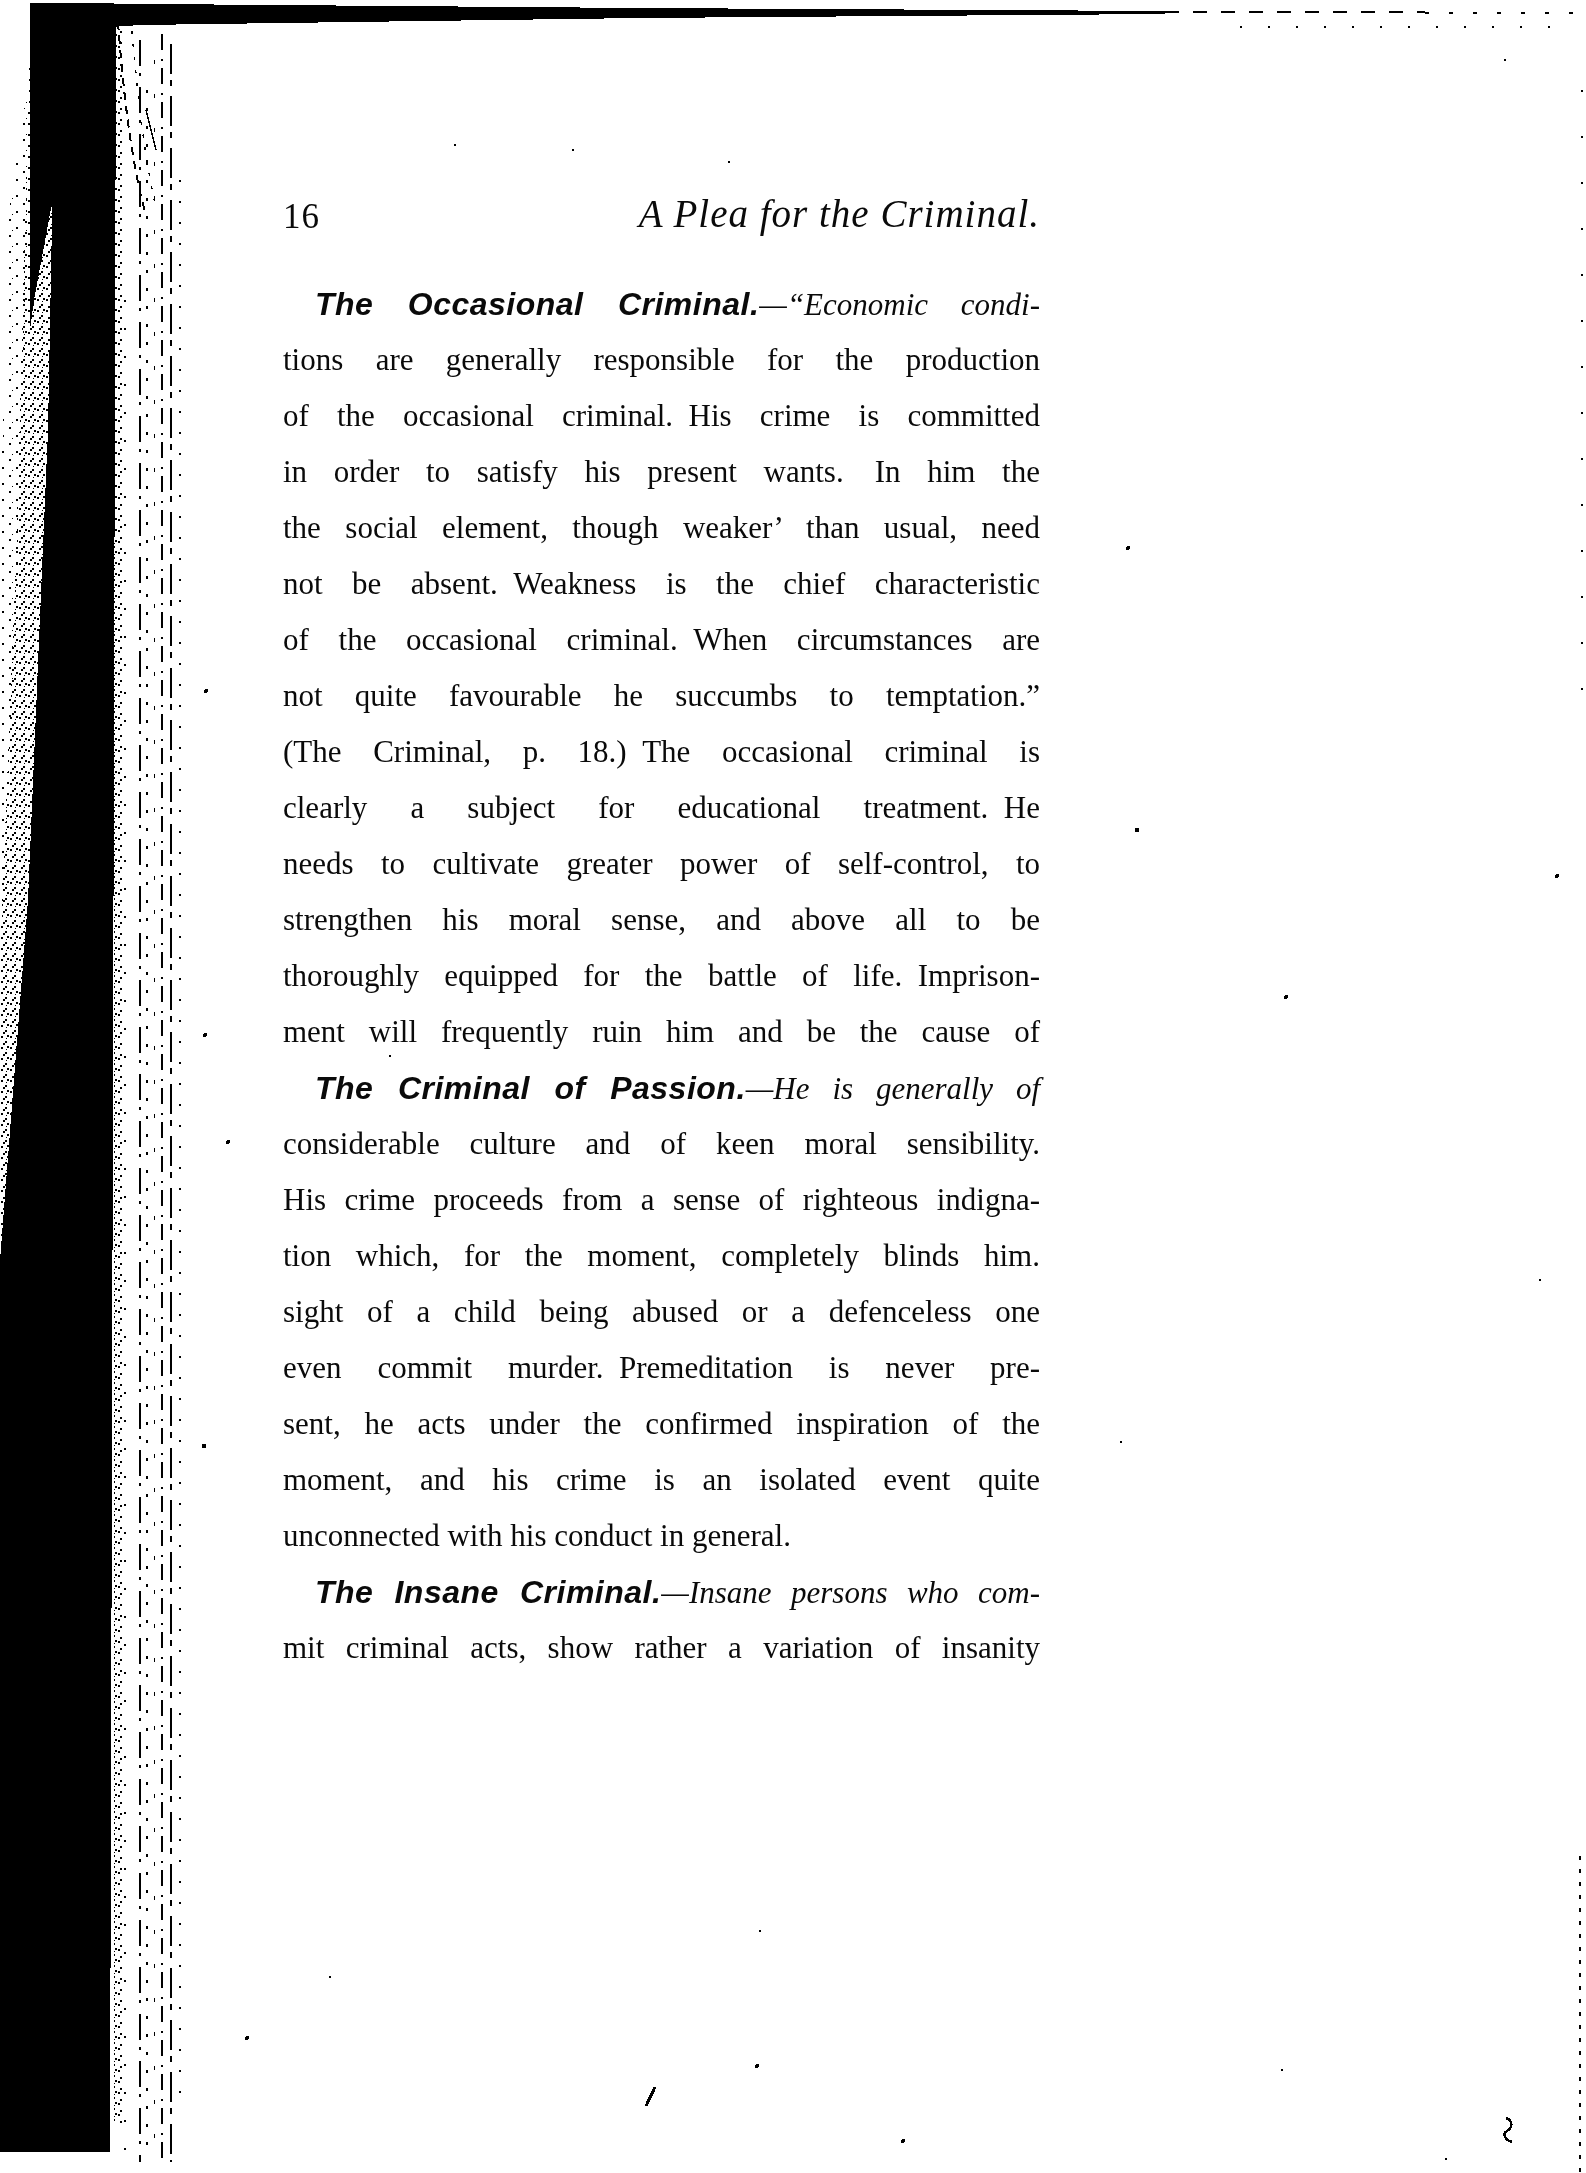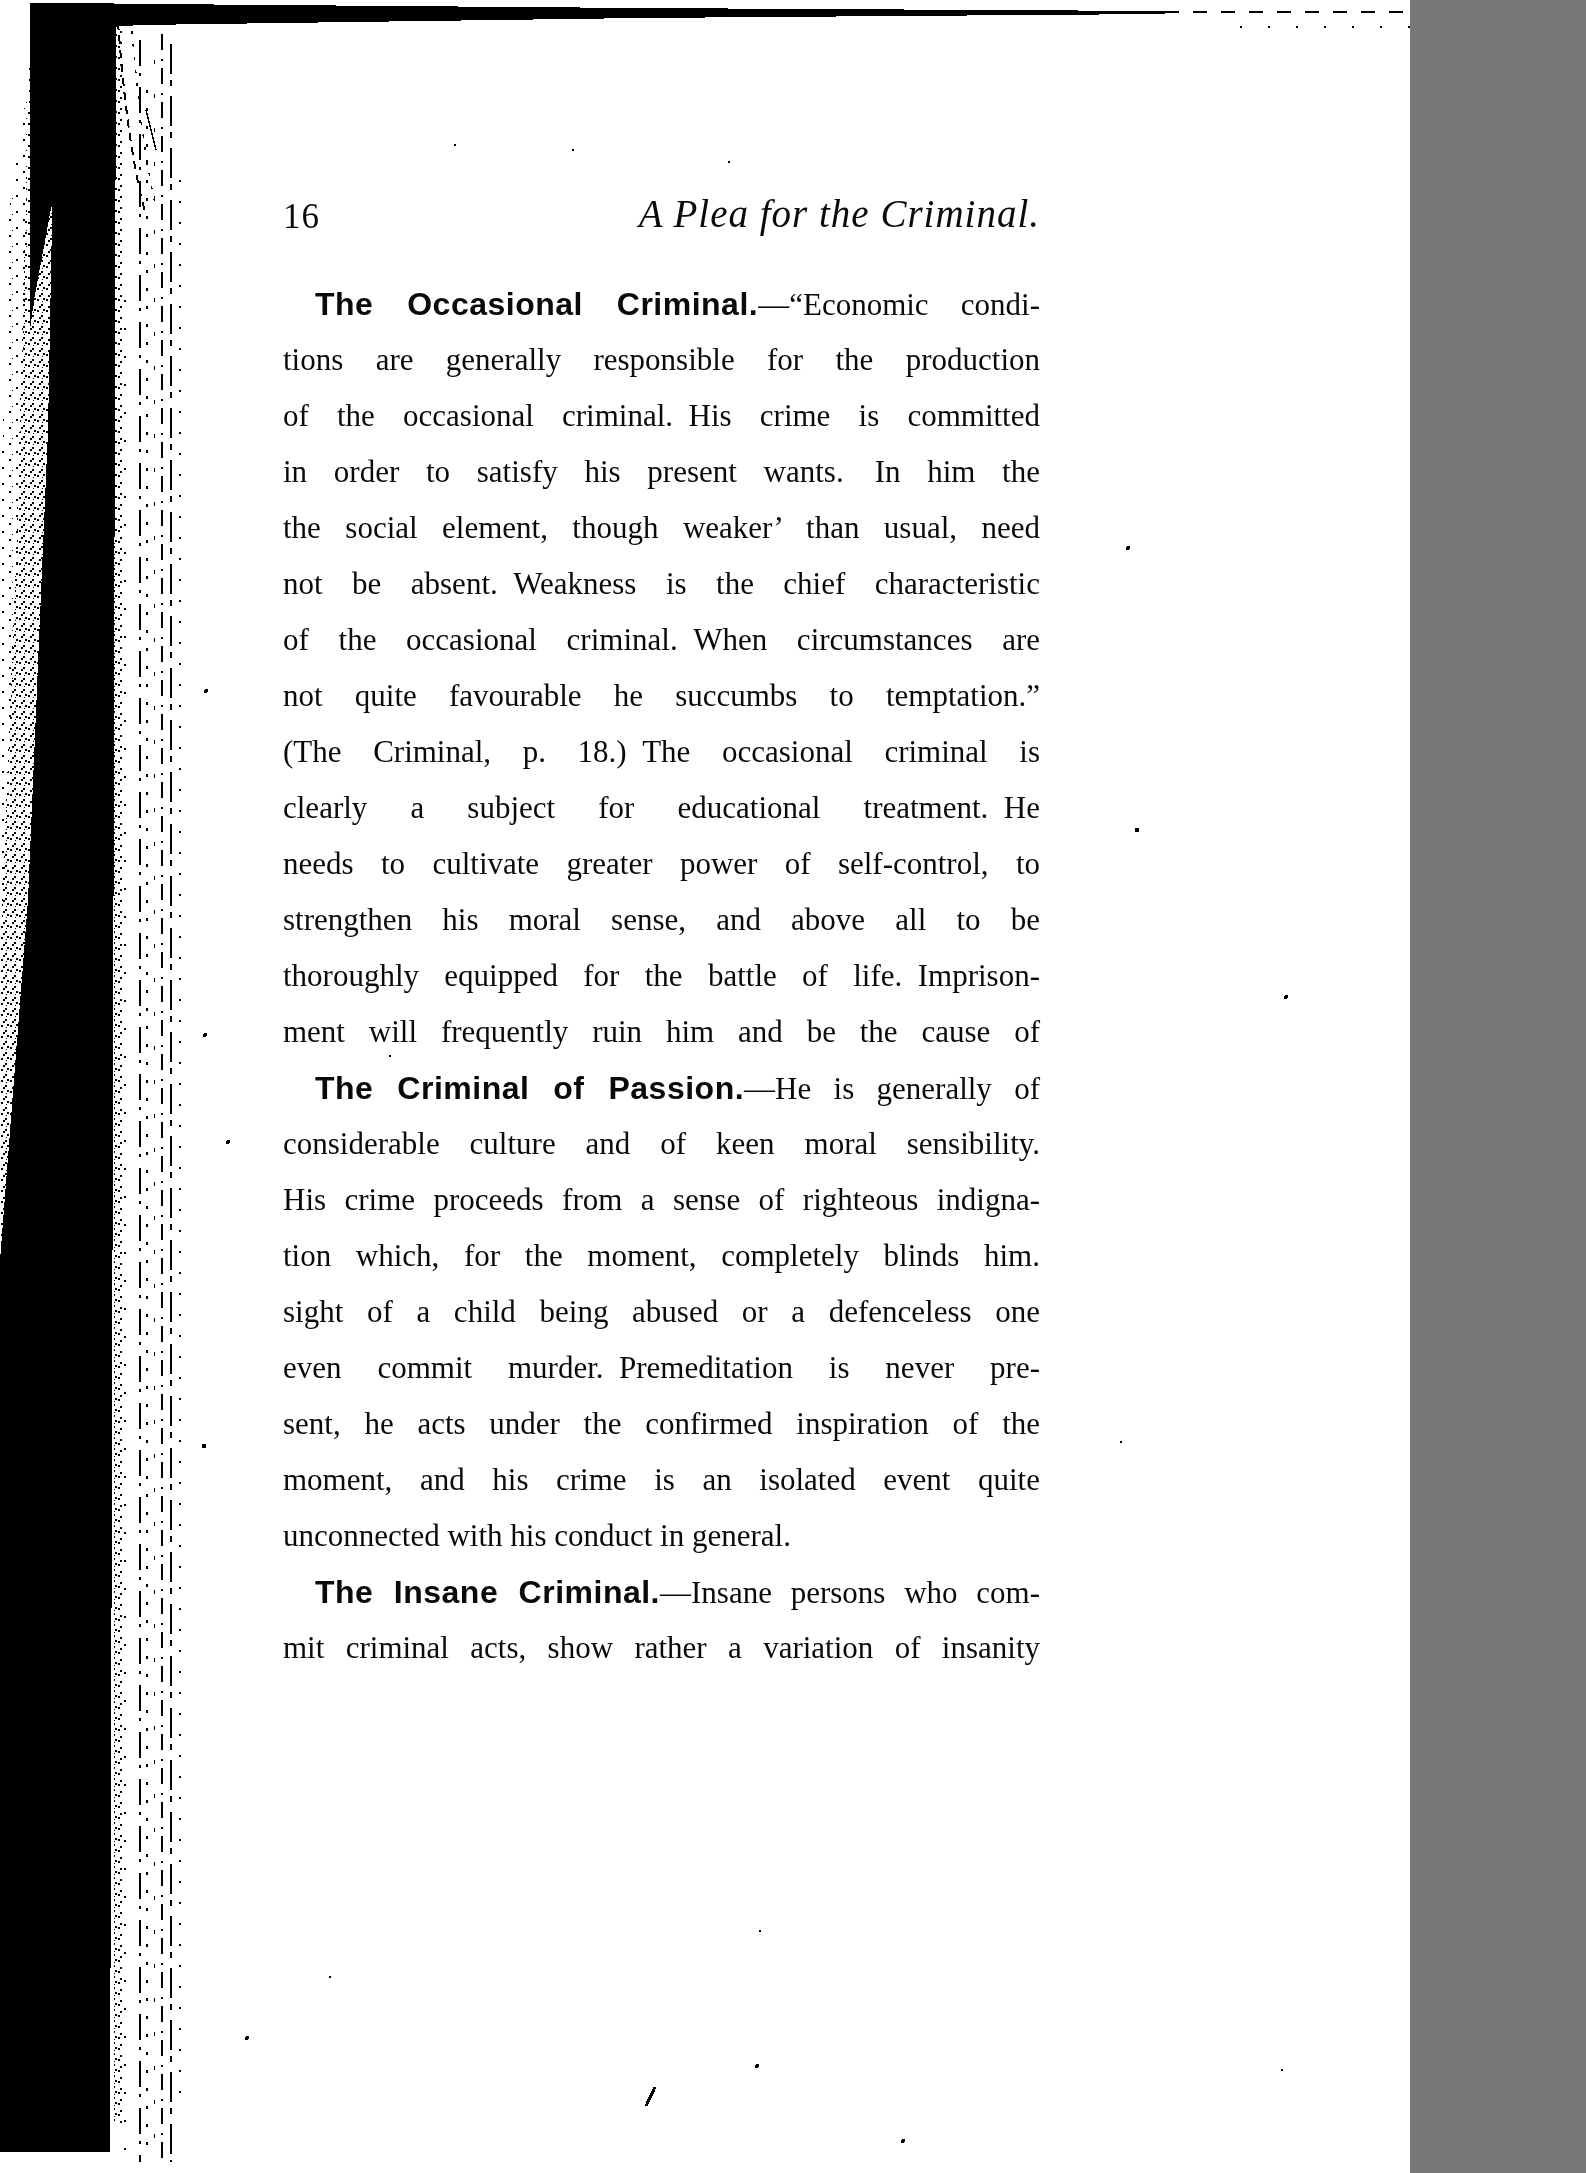--- a/index.html
+++ b/index.html
@@ -1,38 +1,38 @@
 <!DOCTYPE html>
 <html><head>
 <meta charset="utf-8">
 <style>
   html,body{margin:0;padding:0;background:#777;}
   .page{
-    position:relative;width:1410px;height:2173px;background:#fff;
+    position:relative;width:1586px;height:2173px;background:#fff;
     overflow:hidden;color:#0a0a0a;
     font-family:"Liberation Serif",serif;
   }
   .artifacts{position:absolute;left:0;top:0;width:1586px;height:2173px;pointer-events:none;}
   .page-number{
     position:absolute;left:283px;top:197px;font-size:35px;letter-spacing:1px;
   }
   .running-title{
     position:absolute;left:283px;top:191px;width:757px;text-align:right;
     font-style:italic;font-size:39px;letter-spacing:1px;
   }
   .text-block{
     position:absolute;left:283px;top:276px;width:757px;
     font-size:31px;line-height:56px;
   }
   .line{
     height:56px;white-space:nowrap;
     text-align:justify;text-align-last:justify;
   }
   .line.end{text-align-last:left;}
-  .line.first{padding-left:32px;}
+  .line.first{padding-left:32px;font-style:italic;}
   .lead{
     font-family:"Liberation Sans",sans-serif;font-weight:700;
     font-size:32px;letter-spacing:0.5px;
   }
 </style>
 </head>
 <body>
 
 <div class="page">
 

